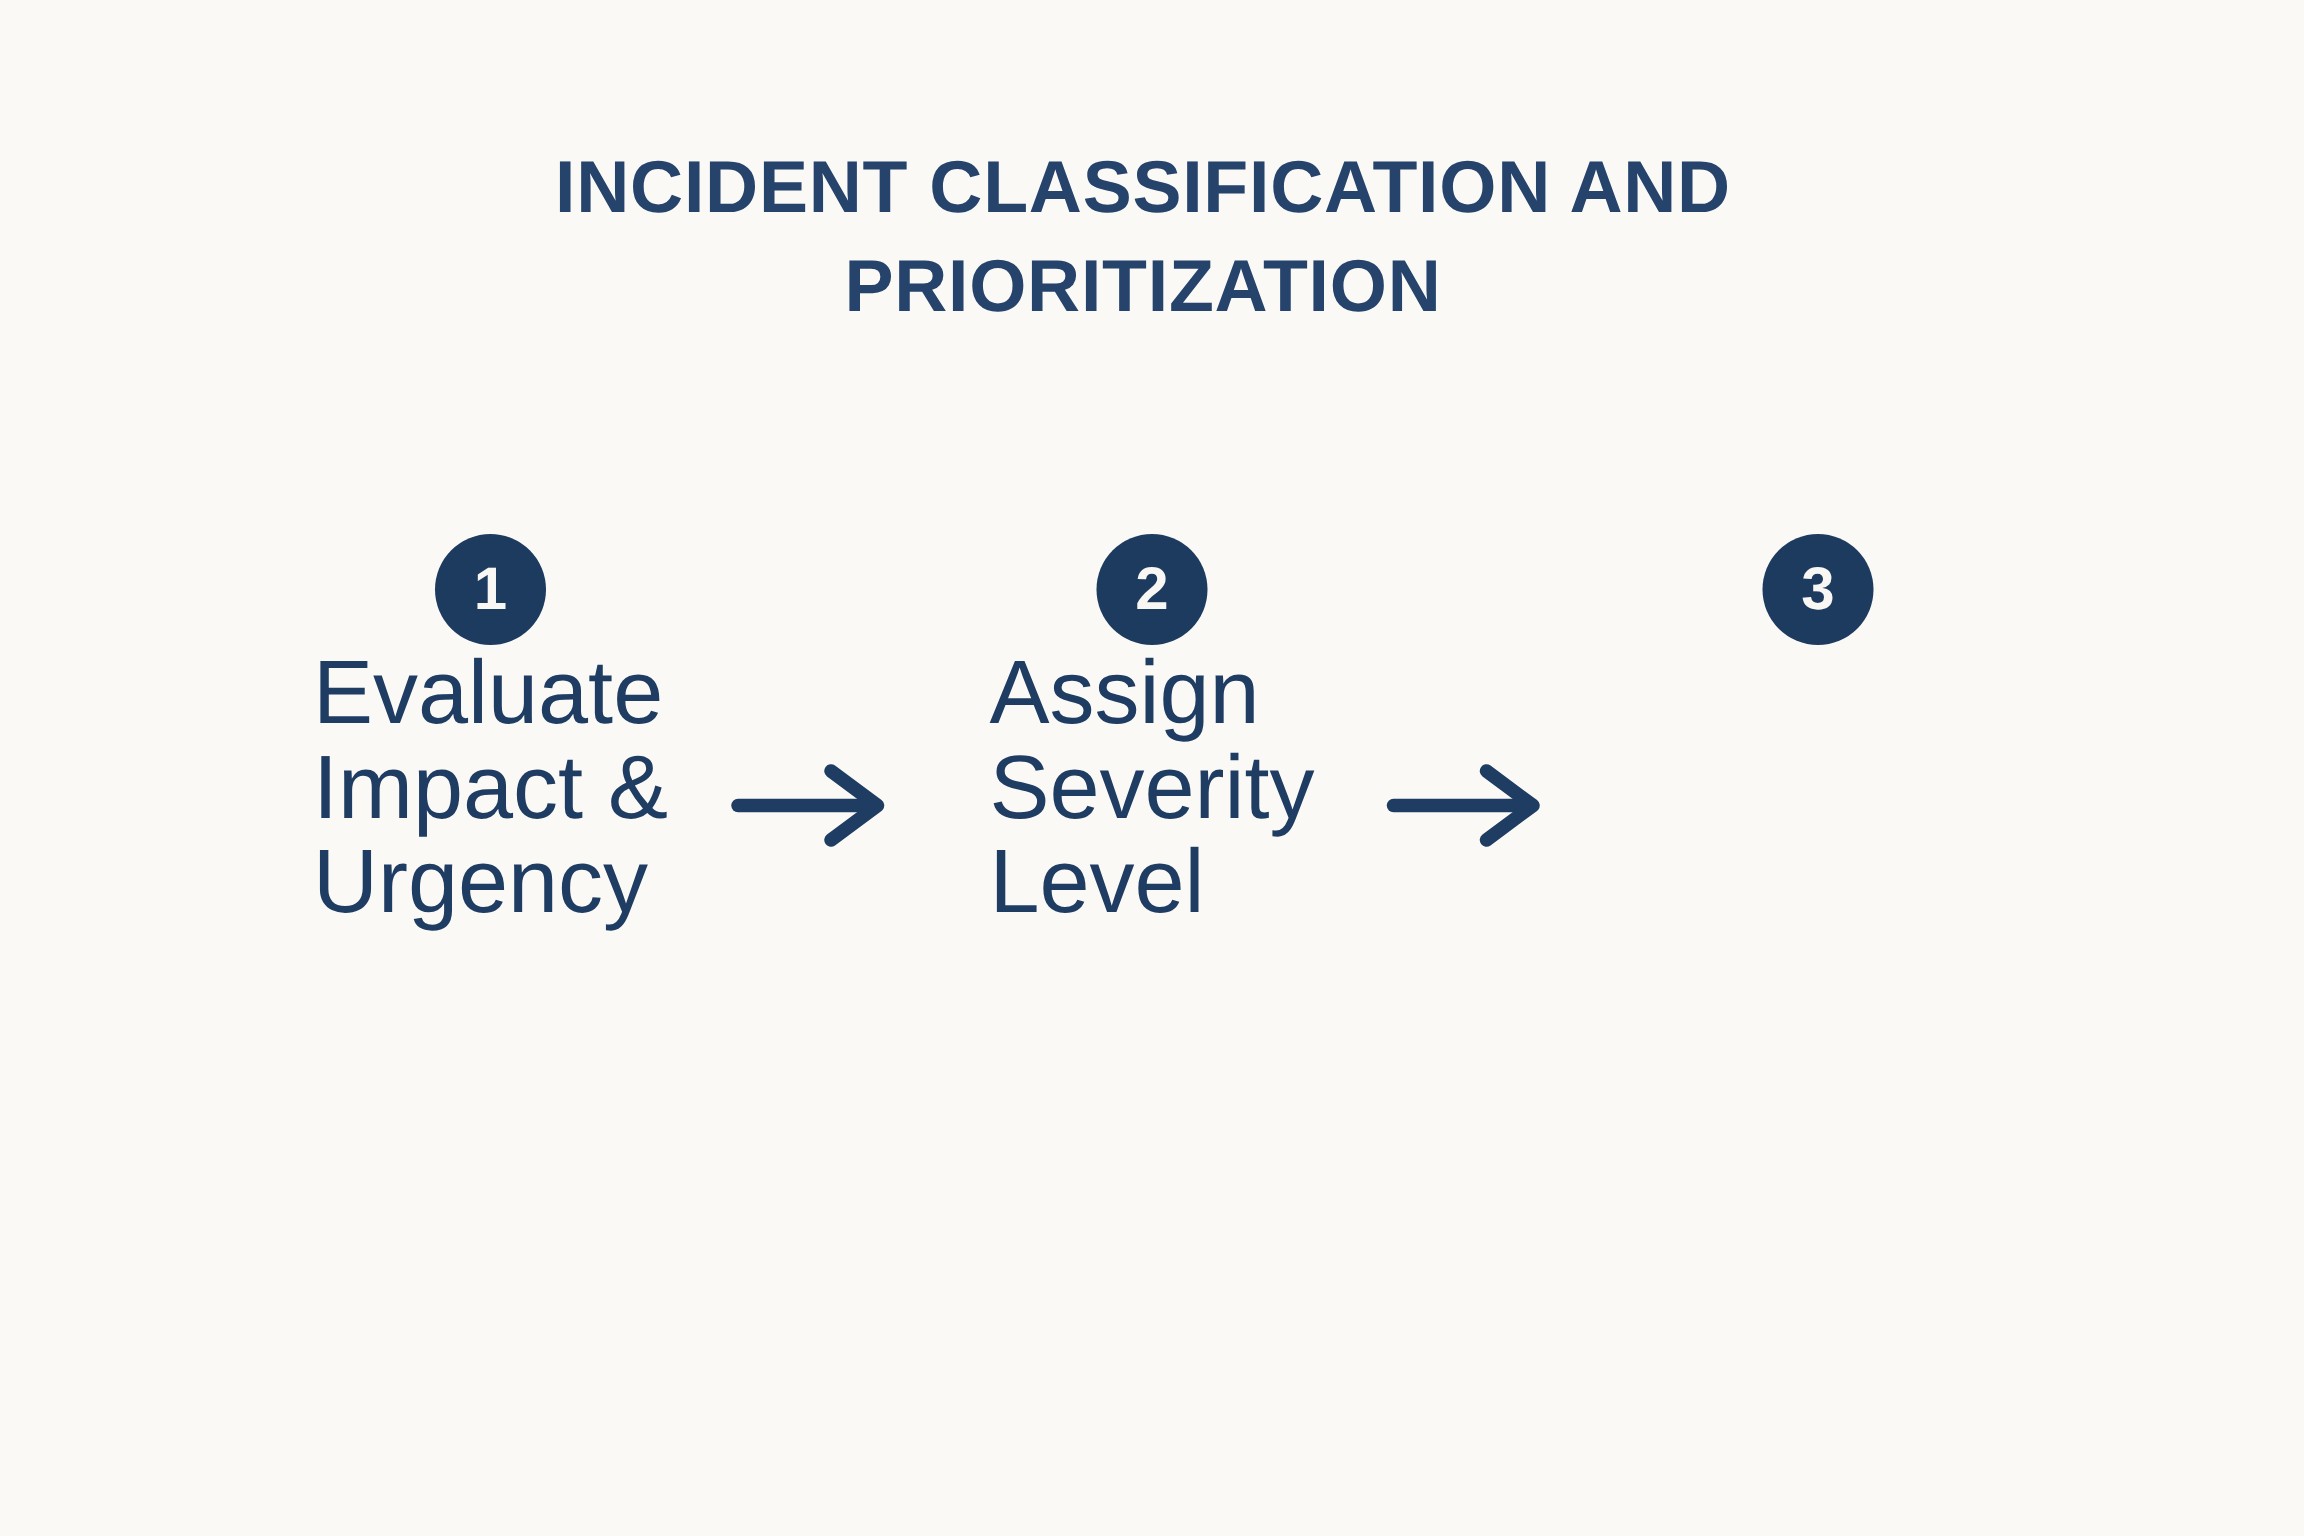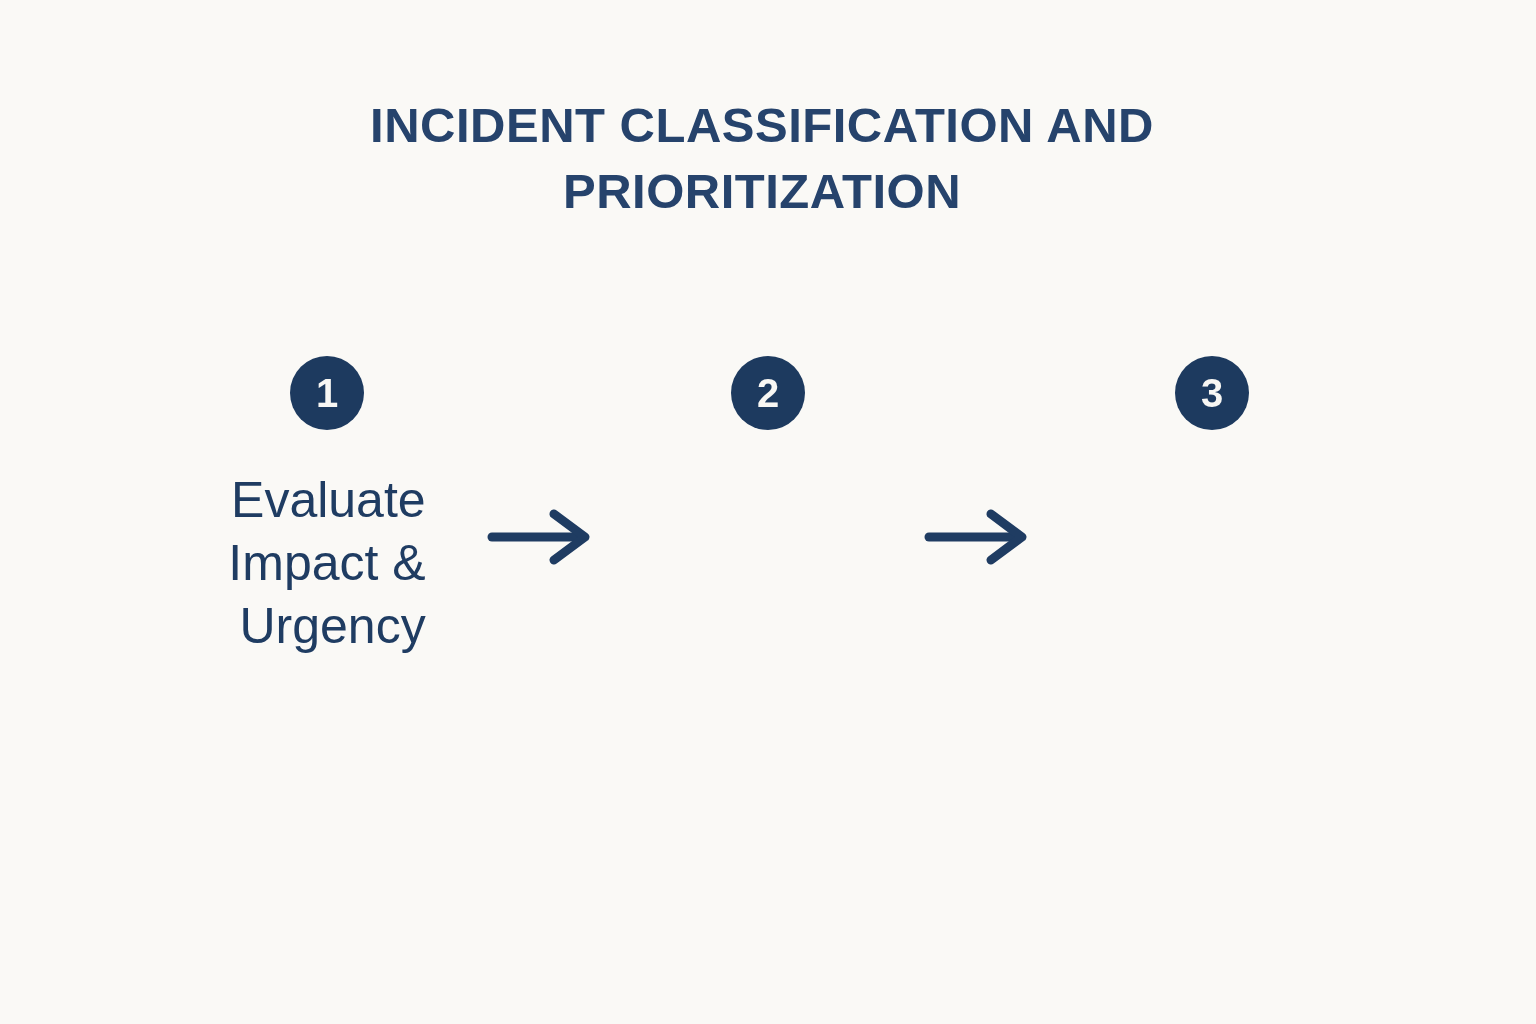--- a/index.html
+++ b/index.html
@@ -49,25 +49,24 @@
     border-radius: 50%;
     background: var(--badge);
     color: var(--badge-num);
     font-size: 40px;
     font-weight: 700;
     display: flex;
     align-items: center;
     justify-content: center;
   }
   .step-label {
-    margin-top: 39px;
-    font-size: 50px;
+    font-size: 60px;
     line-height: 63px;
     color: var(--accent);
-    text-align: right;
+    text-align: left;
     white-space: pre-line;
   }
   .connector {
     position: absolute;
     top: 505px;
     width: 110px;
     height: 64px;
     color: var(--accent);
   }
   .connector-1 { left: 486px; }
@@ -89,20 +88,23 @@
 
 <div class="connector connector-1">
   <svg viewBox="0 0 110 64" fill="none" xmlns="http://www.w3.org/2000/svg">
     <path d="M6 32 H94" stroke="currentColor" stroke-width="9" stroke-linecap="round"></path>
     <path d="M68 9 L99 32 L68 55" stroke="currentColor" stroke-width="9" stroke-linecap="round" stroke-linejoin="round"></path>
   </svg>
 </div>
 
 <div class="step step-2">
   <div class="badge">2</div>
+  <div class="step-label">Assign
+Severity
+Level</div>
 </div>
 
 <div class="connector connector-2">
   <svg viewBox="0 0 110 64" fill="none" xmlns="http://www.w3.org/2000/svg">
     <path d="M6 32 H94" stroke="currentColor" stroke-width="9" stroke-linecap="round"></path>
     <path d="M68 9 L99 32 L68 55" stroke="currentColor" stroke-width="9" stroke-linecap="round" stroke-linejoin="round"></path>
   </svg>
 </div>
 
 <div class="step step-3">

